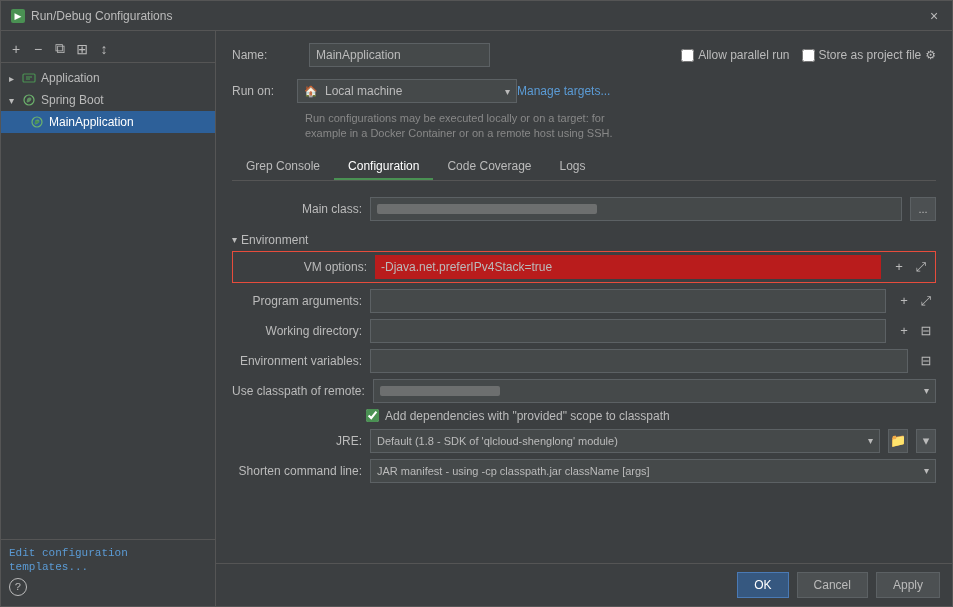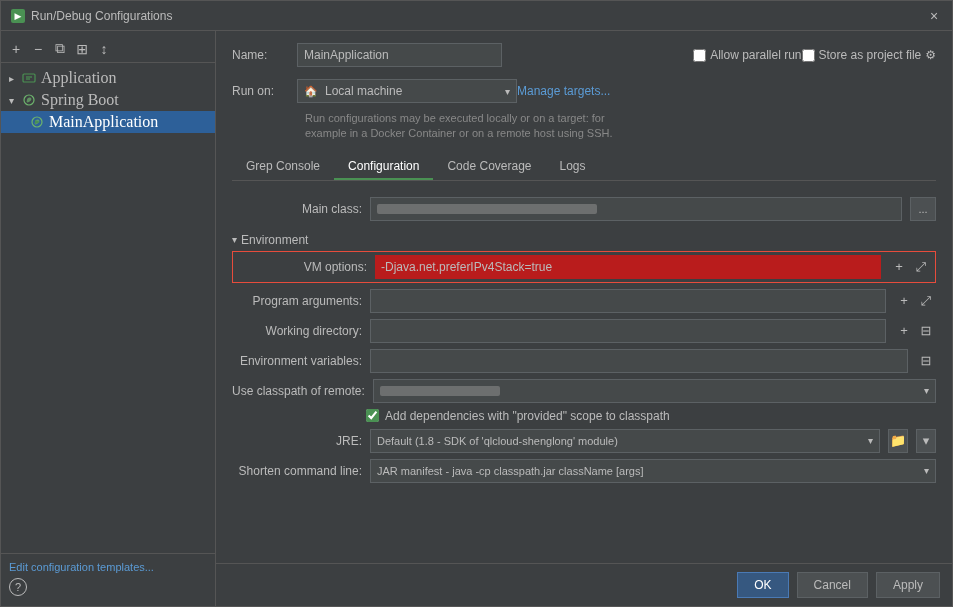--- a/index.html
+++ b/index.html
@@ -147,35 +147,35 @@
     .spring-icon {
       color: #6db36d;
     }
 
     .run-icon {
       color: #4a9153;
     }
 
     .tree-label {
       color: #bbbbbb;
-      font-size: 16px;
-      font-family: Liberation Serif, serif;
+      font-size: 12px;
     }
 
     .tree-item.selected .tree-label {
       color: #ffffff;
     }
 
     .tree-child {
       padding-left: 28px;
     }
 
     .sidebar-footer {
       border-top: 1px solid #555555;
       padding: 6px 8px;
+      font-family: Liberation Mono, monospace;
     }
 
     .edit-templates-link {
       color: #5b9bd5;
       cursor: pointer;
       font-size: 11px;
     }
 
     .help-btn {
       width: 18px;
@@ -234,20 +234,21 @@
     }
 
     .checkbox-label input[type=checkbox] {
       width: 13px;
       height: 13px;
     }
 
     .header-row {
       display: flex;
       align-items: center;
+      gap: 12px;
       margin-bottom: 4px;
     }
 
     .run-on-dropdown {
       display: flex;
       align-items: center;
       gap: 4px;
       background: #45494a;
       border: 1px solid #5c6164;
       padding: 3px 6px;
@@ -667,21 +668,21 @@
               <span>Default (1.8 - SDK of 'qlcloud-shenglong' module)</span>
               <span class="dropdown-arrow">▾</span>
             </div>
             <button class="action-btn" style="width:20px; height:24px; border:1px solid #5c6164; background:#4c5052;">📁</button>
             <button class="action-btn" style="width:20px; height:24px; border:1px solid #5c6164; background:#4c5052;">▾</button>
           </div>
 
           <div class="field-row">
             <span class="field-label">Shorten command line:</span>
             <div class="dropdown-field" style="flex:1; font-size:11px;">
-              <span>JAR manifest - java -cp classpath.jar className [args]</span>
+              <span>JAR manifest - using -cp classpath.jar className [args]</span>
               <span class="dropdown-arrow">▾</span>
             </div>
           </div>
         </div>
       </div>
 
       <div class="dialog-footer">
         <button class="dialog-btn primary">OK</button>
         <button class="dialog-btn">Cancel</button>
         <button class="dialog-btn">Apply</button>

